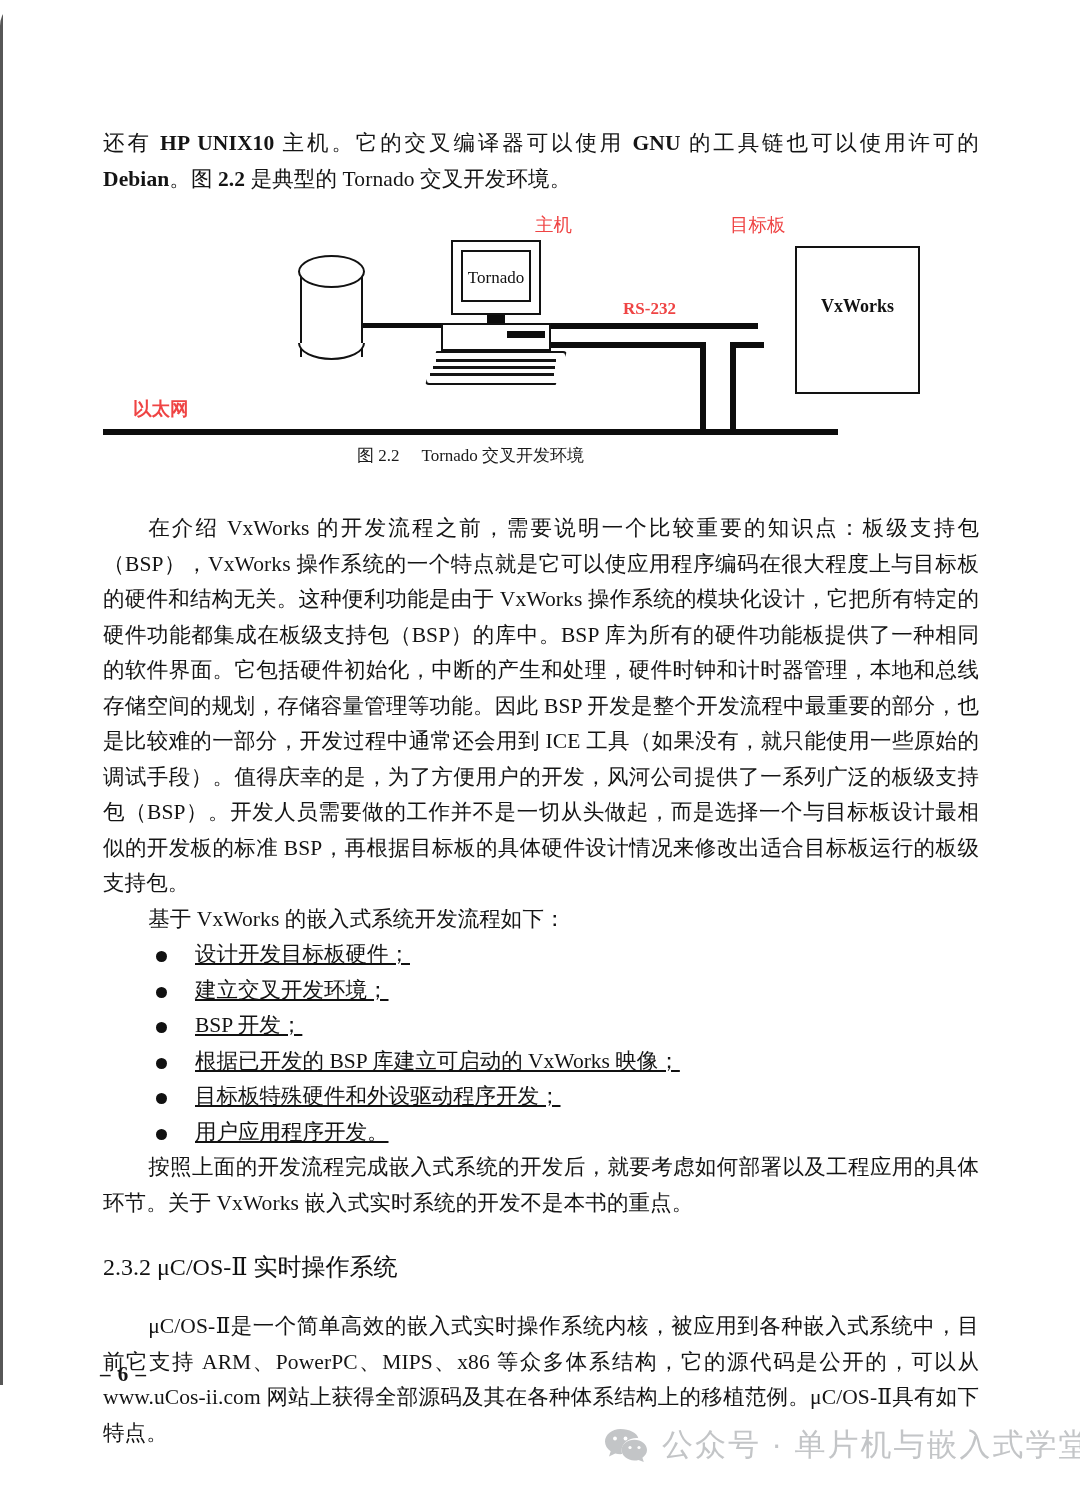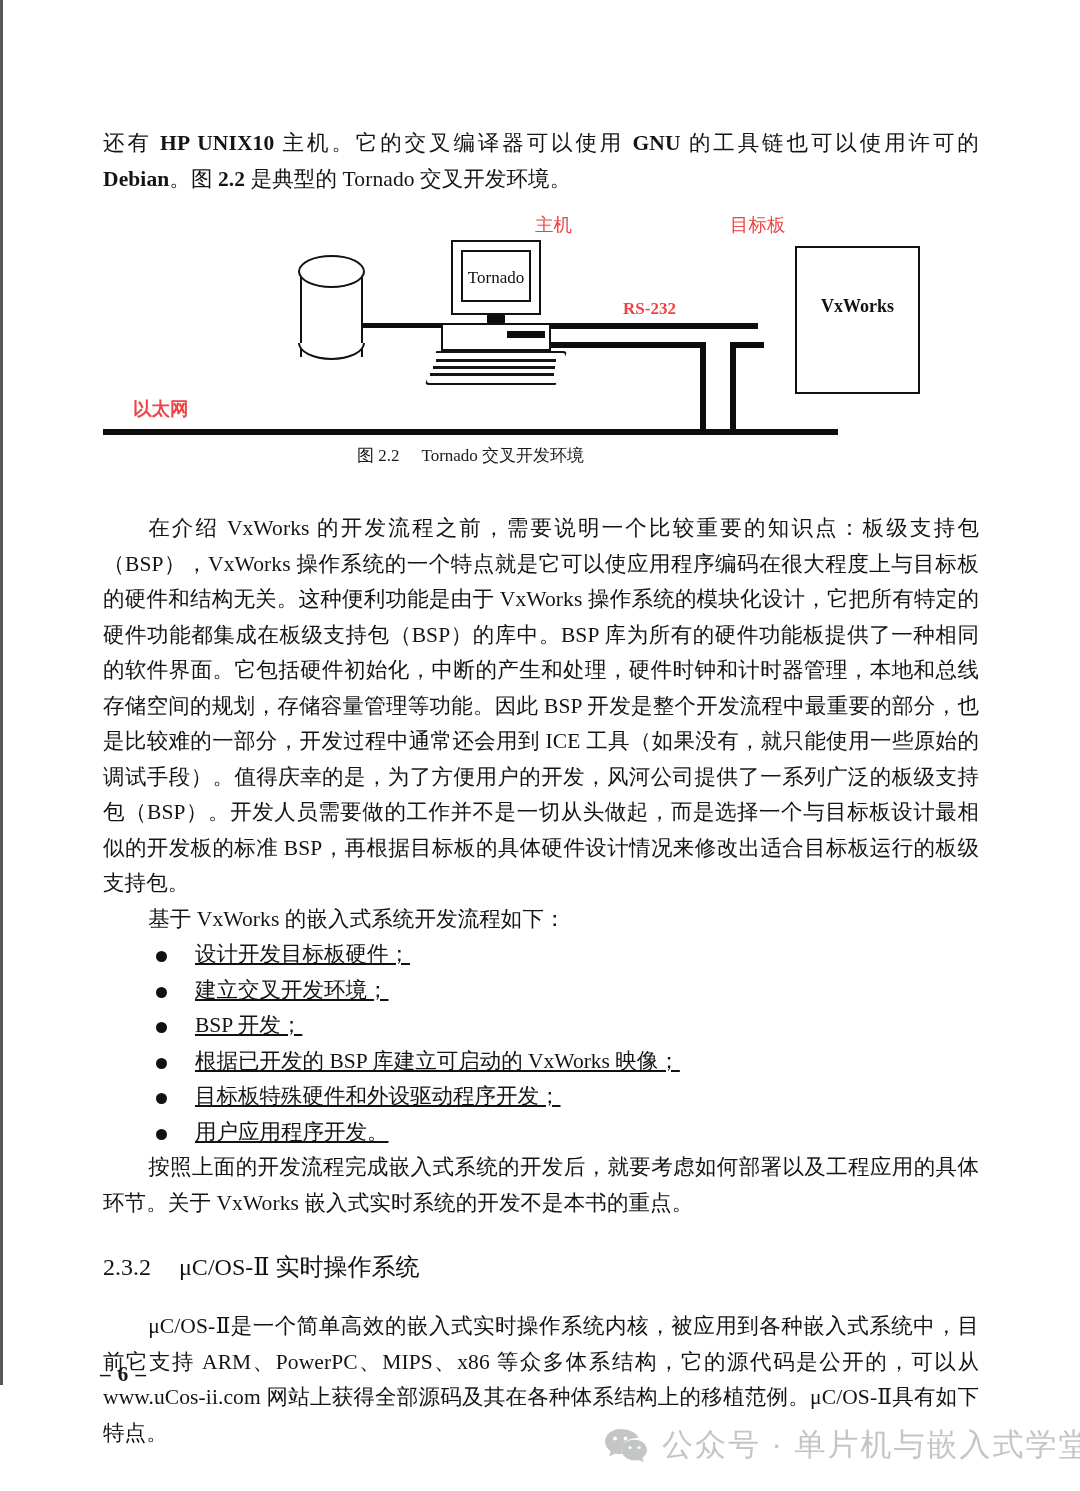--- a/index.html
+++ b/index.html
@@ -10,20 +10,21 @@
   body {
     font-family: "Liberation Serif", "DejaVu Serif", serif;
     color: #111111;
   }
   #page {
     position: relative;
     width: 1080px;
     height: 1491px;
     background: #ffffff;
     overflow: hidden;
+    border-radius: 26px;
   }
   
   #scan-edge {
     position: absolute;
     left: 0; top: 0;
     width: 3px; height: 1385px;
     background: #3a3a3a;
     opacity: .85;
   }
 
@@ -140,21 +141,21 @@
     line-height: 30px;
     letter-spacing: .2px;
   }
   h3.sec-bold .num { margin-right: 16px; }
   h2.sec-plain {
     margin: 30px 0 26px 0;
     font-size: 24px;
     font-weight: normal;
     line-height: 32px;
   }
-  h2.sec-plain .num { margin-right: 28px; text-align: center; }
+  h2.sec-plain .num { margin-right: 6px; text-align: center; }
 
   
   ul.blist {
     list-style: none;
     margin: 0;
     padding: 0;
     text-decoration: underline;
   }
   ul.blist li {
     position: relative;

